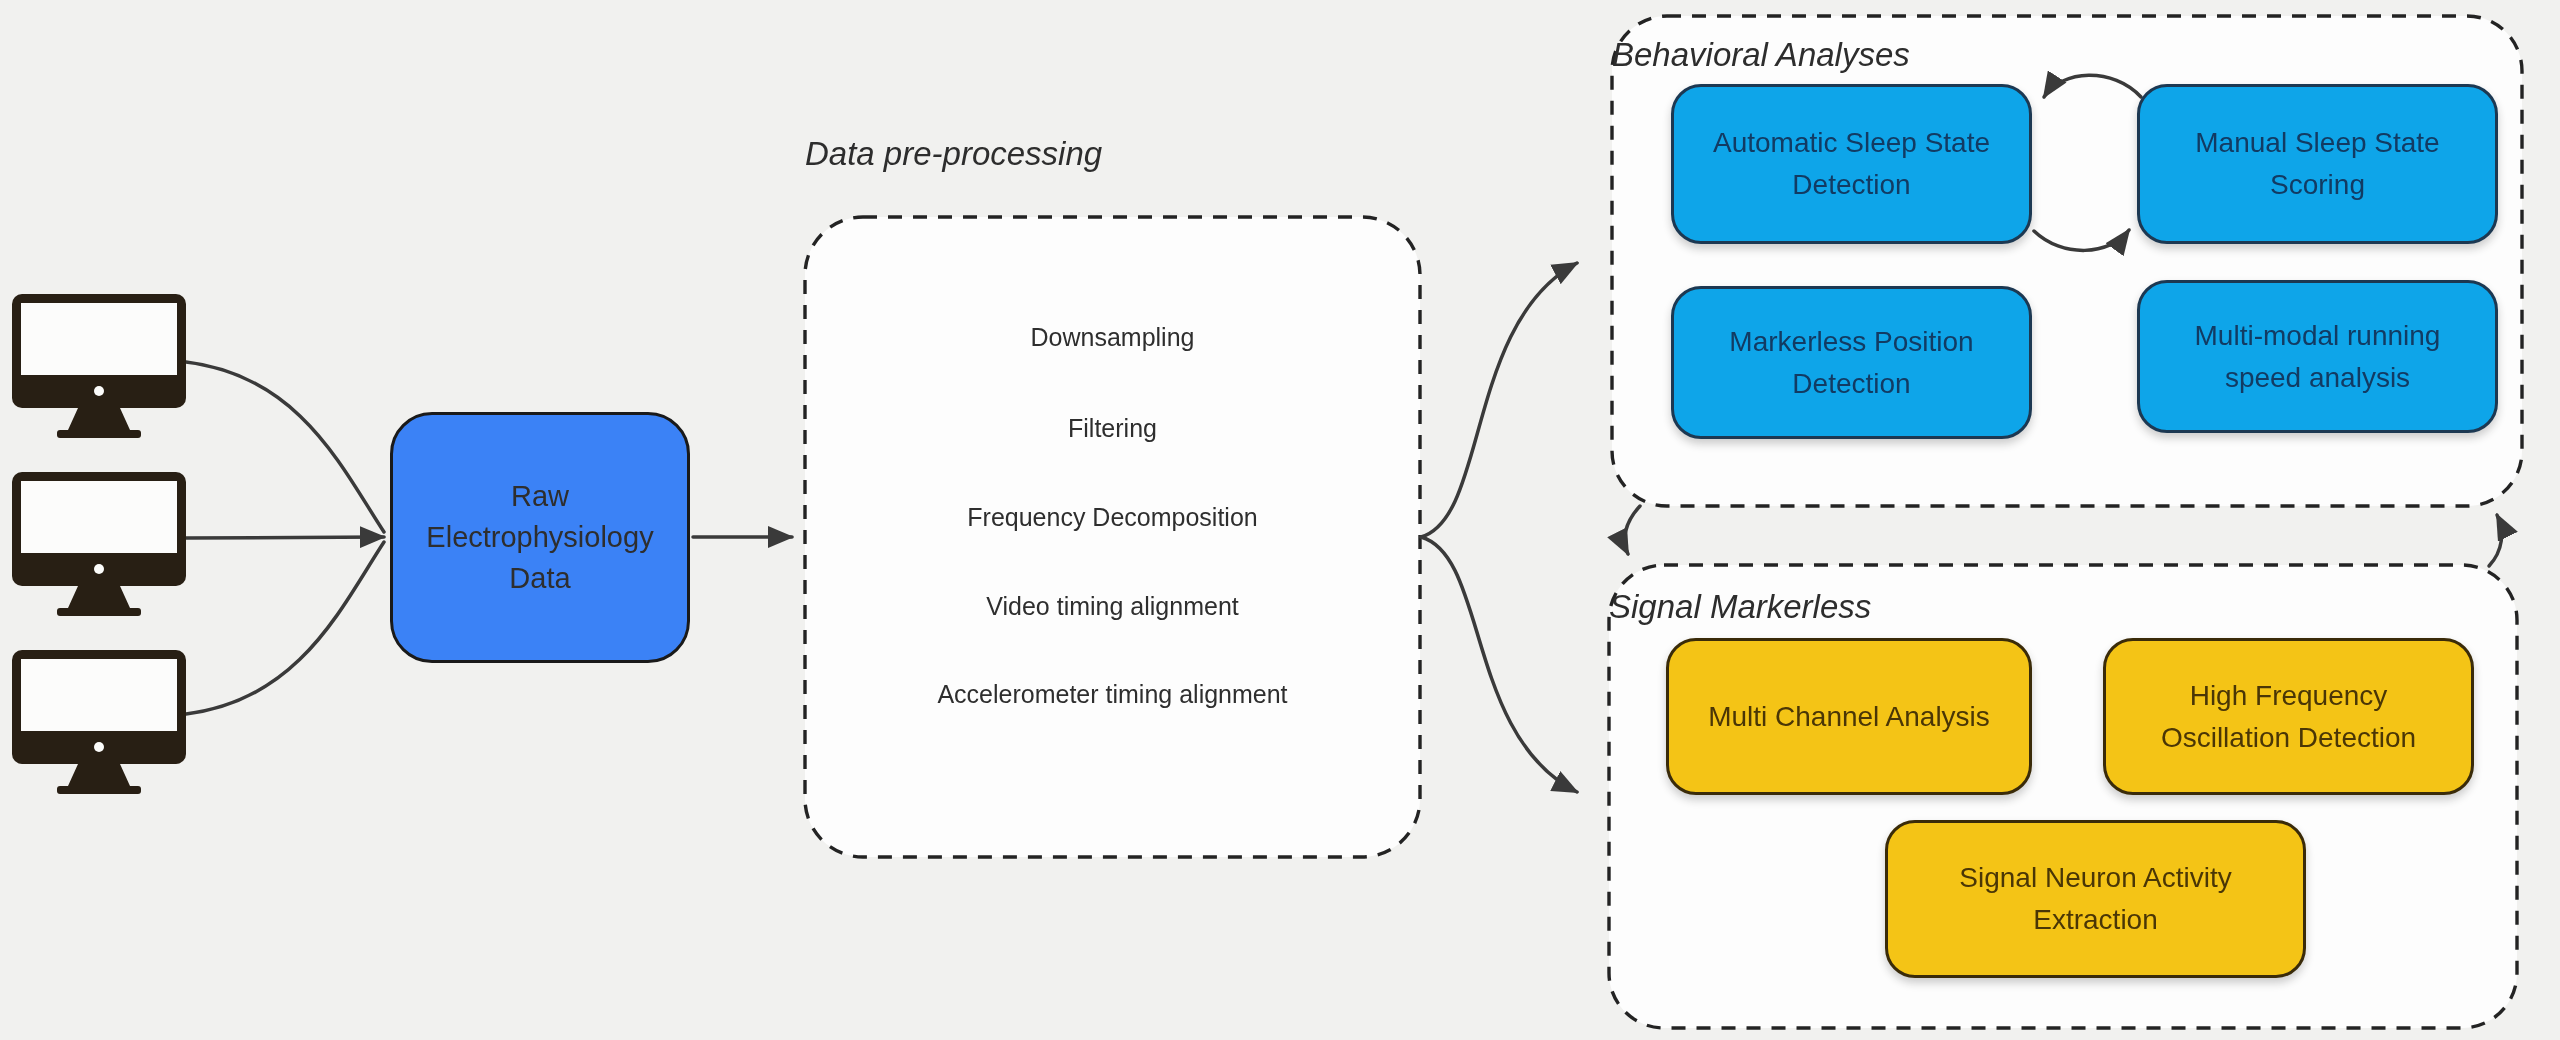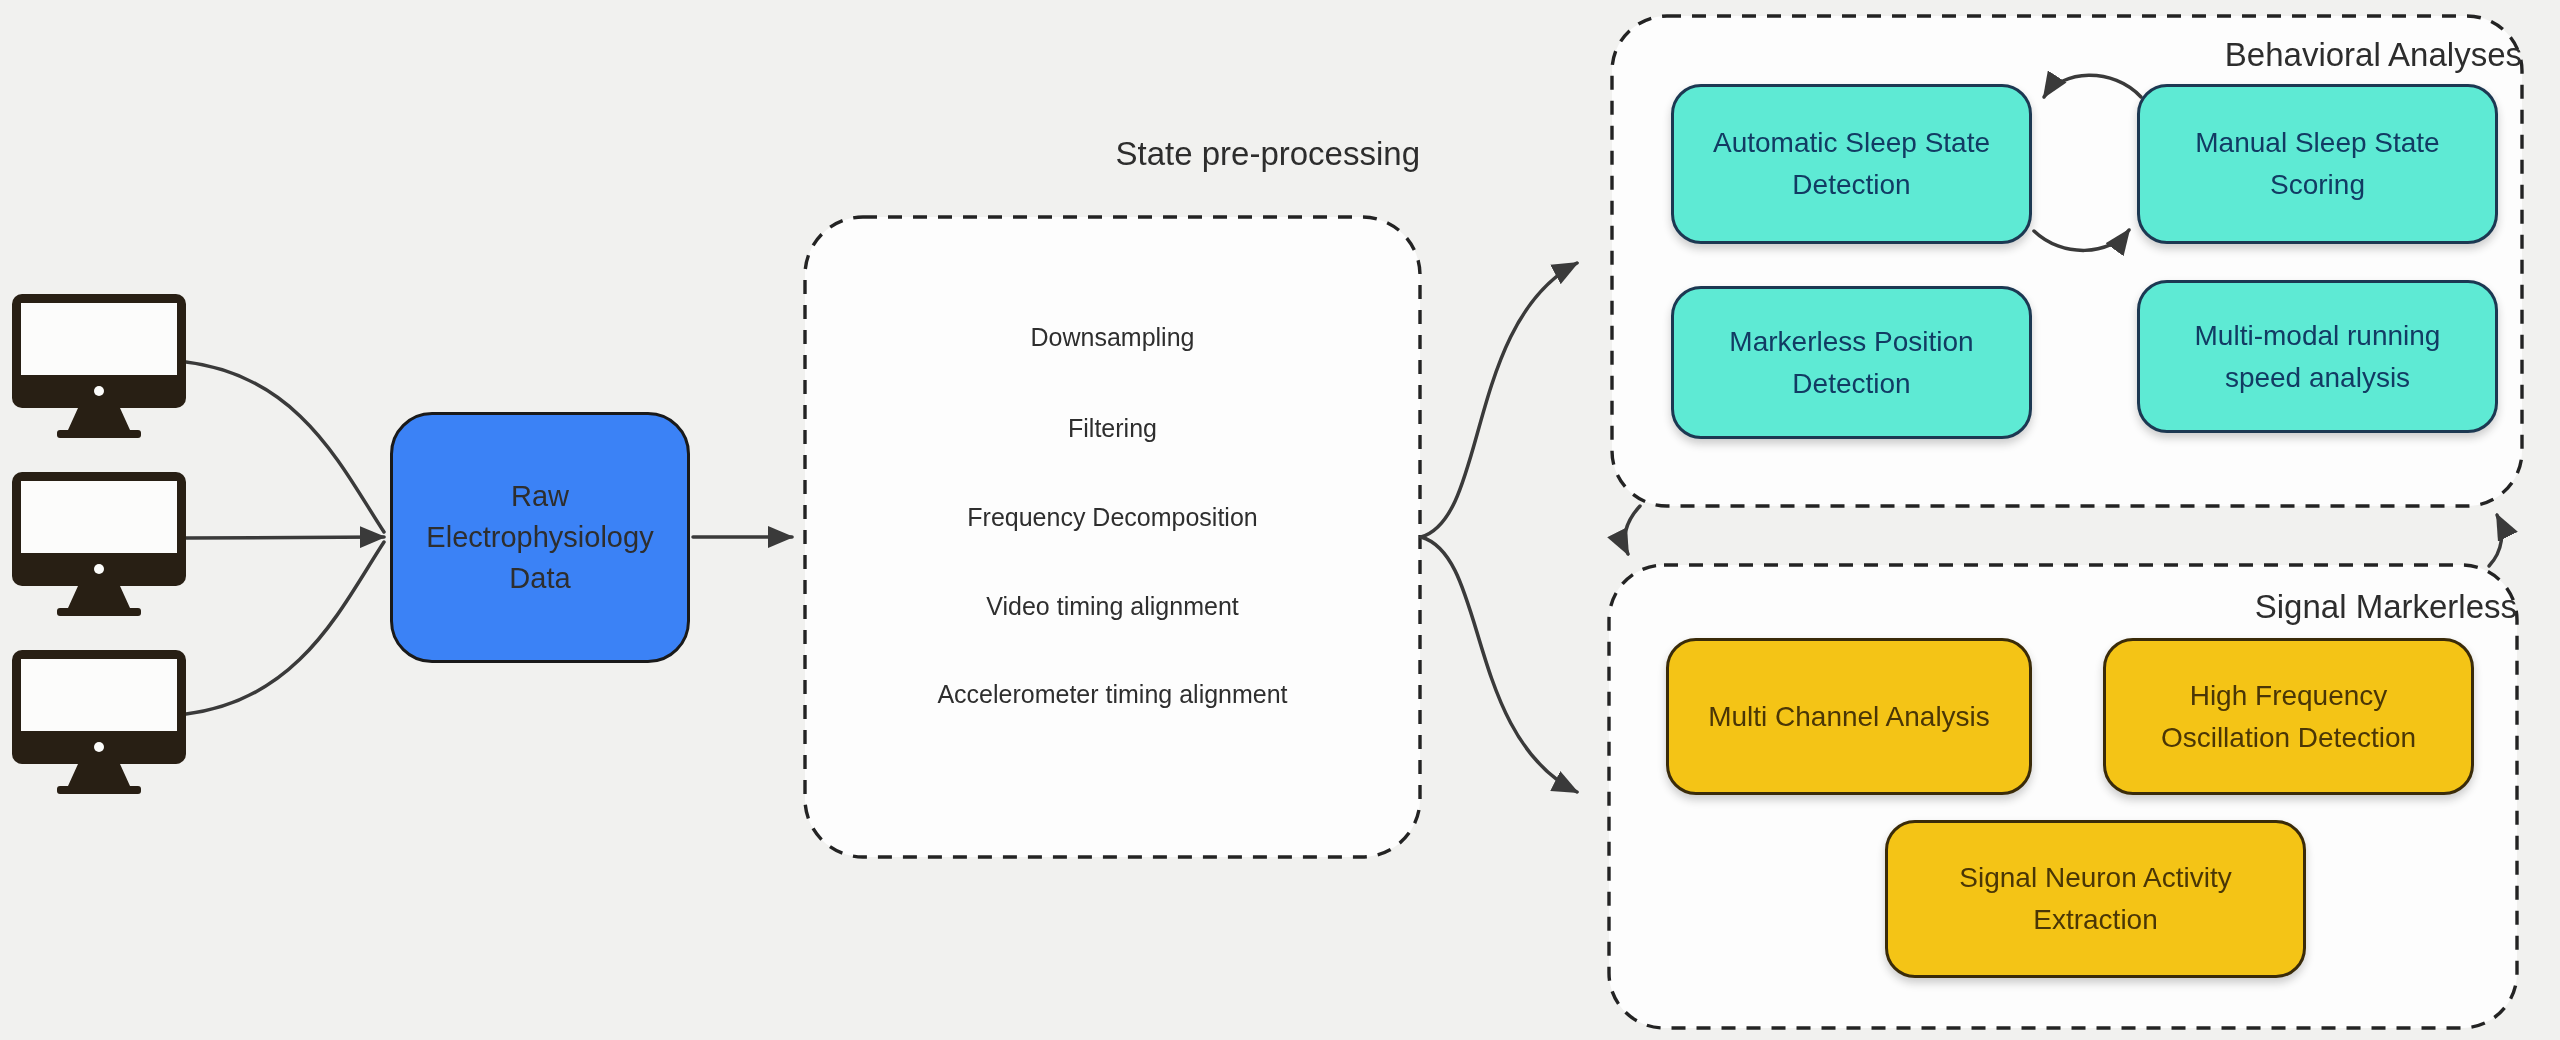--- a/index.html
+++ b/index.html
@@ -14,31 +14,31 @@
   .node{
     display:flex;align-items:center;justify-content:center;
     text-align:center;box-sizing:border-box;
   }
   .raw-node{
     left:390px;top:412px;width:300px;height:251px;
     background:#3b82f6;border:3px solid #1A1A1A;border-radius:42px;
     color:#2E2E2E;font-size:29px;line-height:41px;padding:0 18px;
   }
   .blue-node{
-    background:#5eead4;border:3px solid #1C3852;border-radius:30px;
+    background:#0ea5e9;border:3px solid #1C3852;border-radius:30px;
     color:#123B63;font-size:28px;line-height:42px;padding:0 24px;
     box-shadow:0 5px 9px rgba(30,30,30,.22);
   }
   .yellow-node{
     background:#F4C416;border:3px solid #3A2B09;border-radius:30px;
     color:#4A3606;font-size:28px;line-height:42px;padding:0 24px;
     box-shadow:0 5px 9px rgba(30,30,30,.22);
   }
   .group-title{
-    position:absolute;text-align:right;font-size:33px;color:#2D2D2D;
+    position:absolute;text-align:left;font-size:33px;color:#2D2D2D;font-style:italic;
   }
   .pre-item{
     position:absolute;left:805px;width:615px;height:44px;line-height:44px;
     text-align:center;font-size:25px;color:#2E2E2E;white-space:nowrap;
   }
   .monitor{position:absolute;left:10px;width:178px;height:146px;}
 </style>
 </head>
 <body>
 
@@ -96,21 +96,21 @@
       <rect x="2" y="2" width="174" height="114" rx="10" fill="#281F14"></rect>
       <rect x="11" y="11" width="156" height="72" fill="#FCFCFB"></rect>
       <circle cx="89" cy="99" r="5" fill="#FCFCFB"></circle>
       <path d="M68 116 L110 116 L120 138 L58 138 Z" fill="#281F14"></path>
       <rect x="47" y="138" width="84" height="8" rx="3" fill="#281F14"></rect>
     </svg>
   </div>
 
   <div class="abs node raw-node">Raw Electrophysiology Data</div>
 
-  <div class="group-title" style="left:805px;top:135px;width:615px">State pre-processing</div>
+  <div class="group-title" style="left:805px;top:135px;width:615px">Data pre-processing</div>
   <div class="pre-item" style="top:315px">Downsampling</div>
   <div class="pre-item" style="top:495px">Frequency Decomposition</div>
   <div class="pre-item" style="top:406px">Filtering</div>
   <div class="pre-item" style="top:584px">Video timing alignment</div>
   <div class="pre-item" style="top:672px">Accelerometer timing alignment</div>
 
   <div class="group-title" style="left:1612px;top:36px;width:910px">Behavioral Analyses</div>
   <div class="abs node blue-node" style="left:1671px;top:84px;width:361px;height:160px">Automatic Sleep State Detection</div>
   <div class="abs node blue-node" style="left:2137px;top:84px;width:361px;height:160px">Manual Sleep State Scoring</div>
   <div class="abs node blue-node" style="left:1671px;top:286px;width:361px;height:153px">Markerless Position Detection</div>

